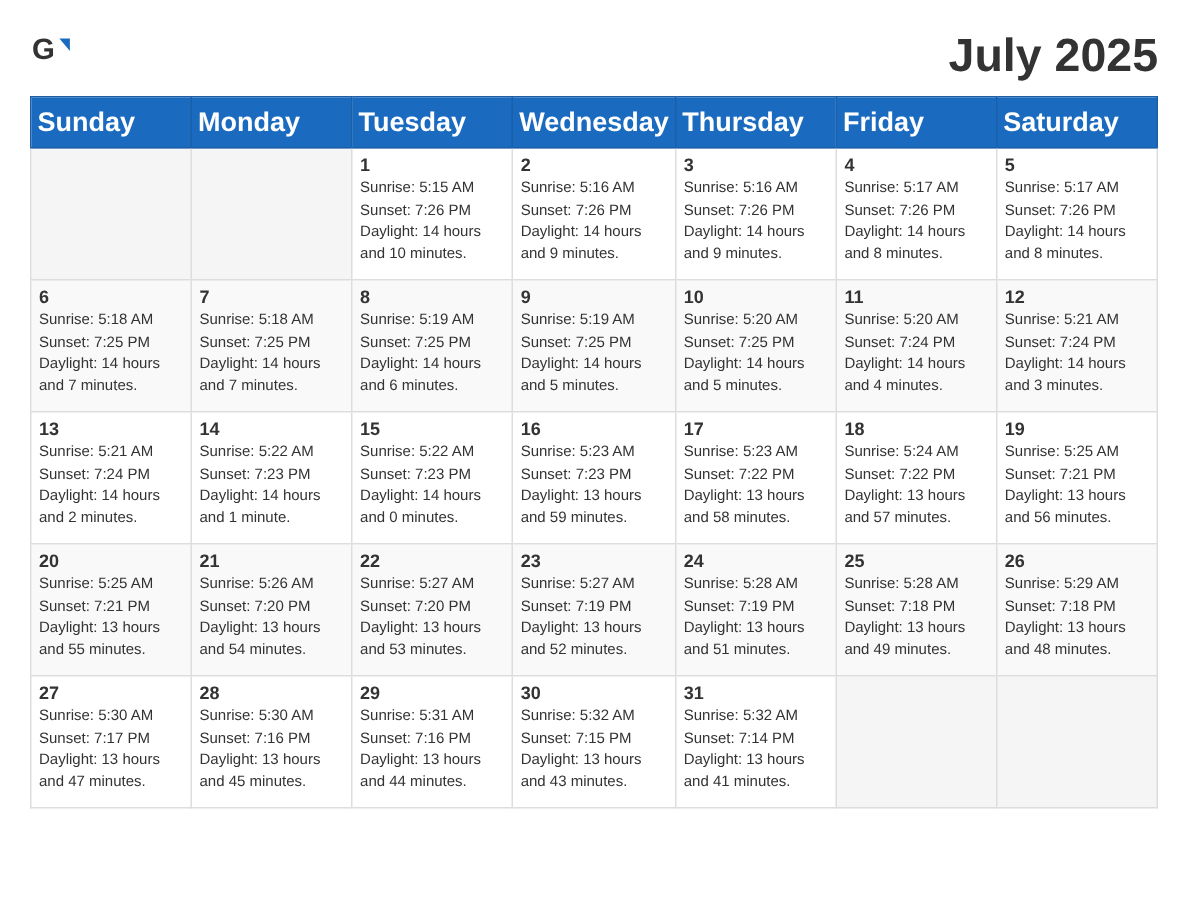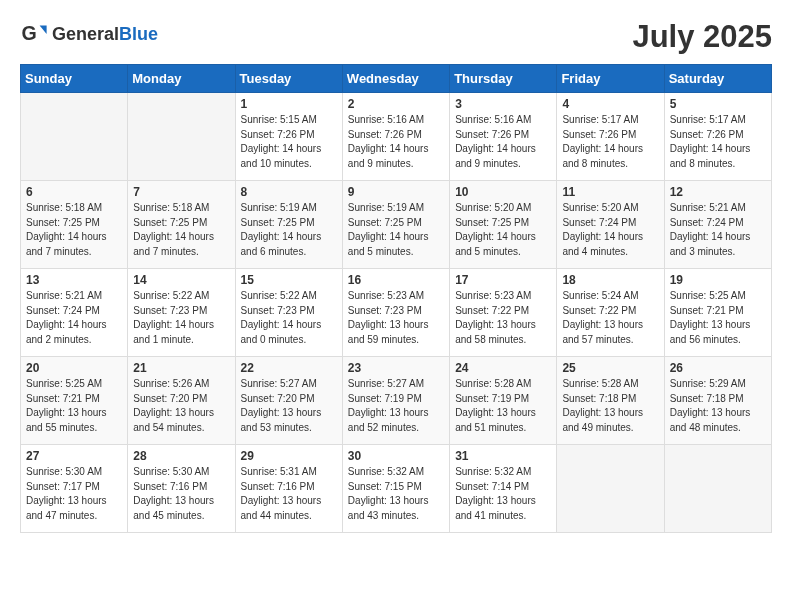--- a/index.html
+++ b/index.html
@@ -49,21 +49,21 @@
       color: #555;
     }
     .calendar {
       width: 100%;
       border-collapse: collapse;
       border: 1px solid #ccc;
     }
     .calendar th {
       background-color: #1a6bbf;
       color: #fff;
-      font-size: 13px;
+      font-size: 18px;
       font-weight: bold;
       padding: 6px 4px;
       text-align: left;
       border: 1px solid #1a5fa8;
     }
     .calendar td {
       width: calc(100% / 7);
       vertical-align: top;
       border: 1px solid #ddd;
       padding: 4px 5px;
@@ -91,23 +91,20 @@
   </style>
 </head>
 <body>
 
 <div class="header-area">
   <div class="logo">
     <svg class="logo-icon" viewBox="0 0 40 40">
       <text x="2" y="28" font-size="28" font-weight="bold" fill="#333" font-family="Arial">G</text>
       <polygon points="28,8 38,8 38,20" fill="#1a6bbf"></polygon>
     </svg>
-    <div>
-      <span class="logo-text-general">General</span><span class="logo-text-blue">Blue</span>
-    </div>
   </div>
   <div class="title-area">
     <div class="month-title">July 2025</div>
   </div>
 </div>
 
 <table class="calendar">
   <thead>
     <tr>
     <th>Sunday</th>

